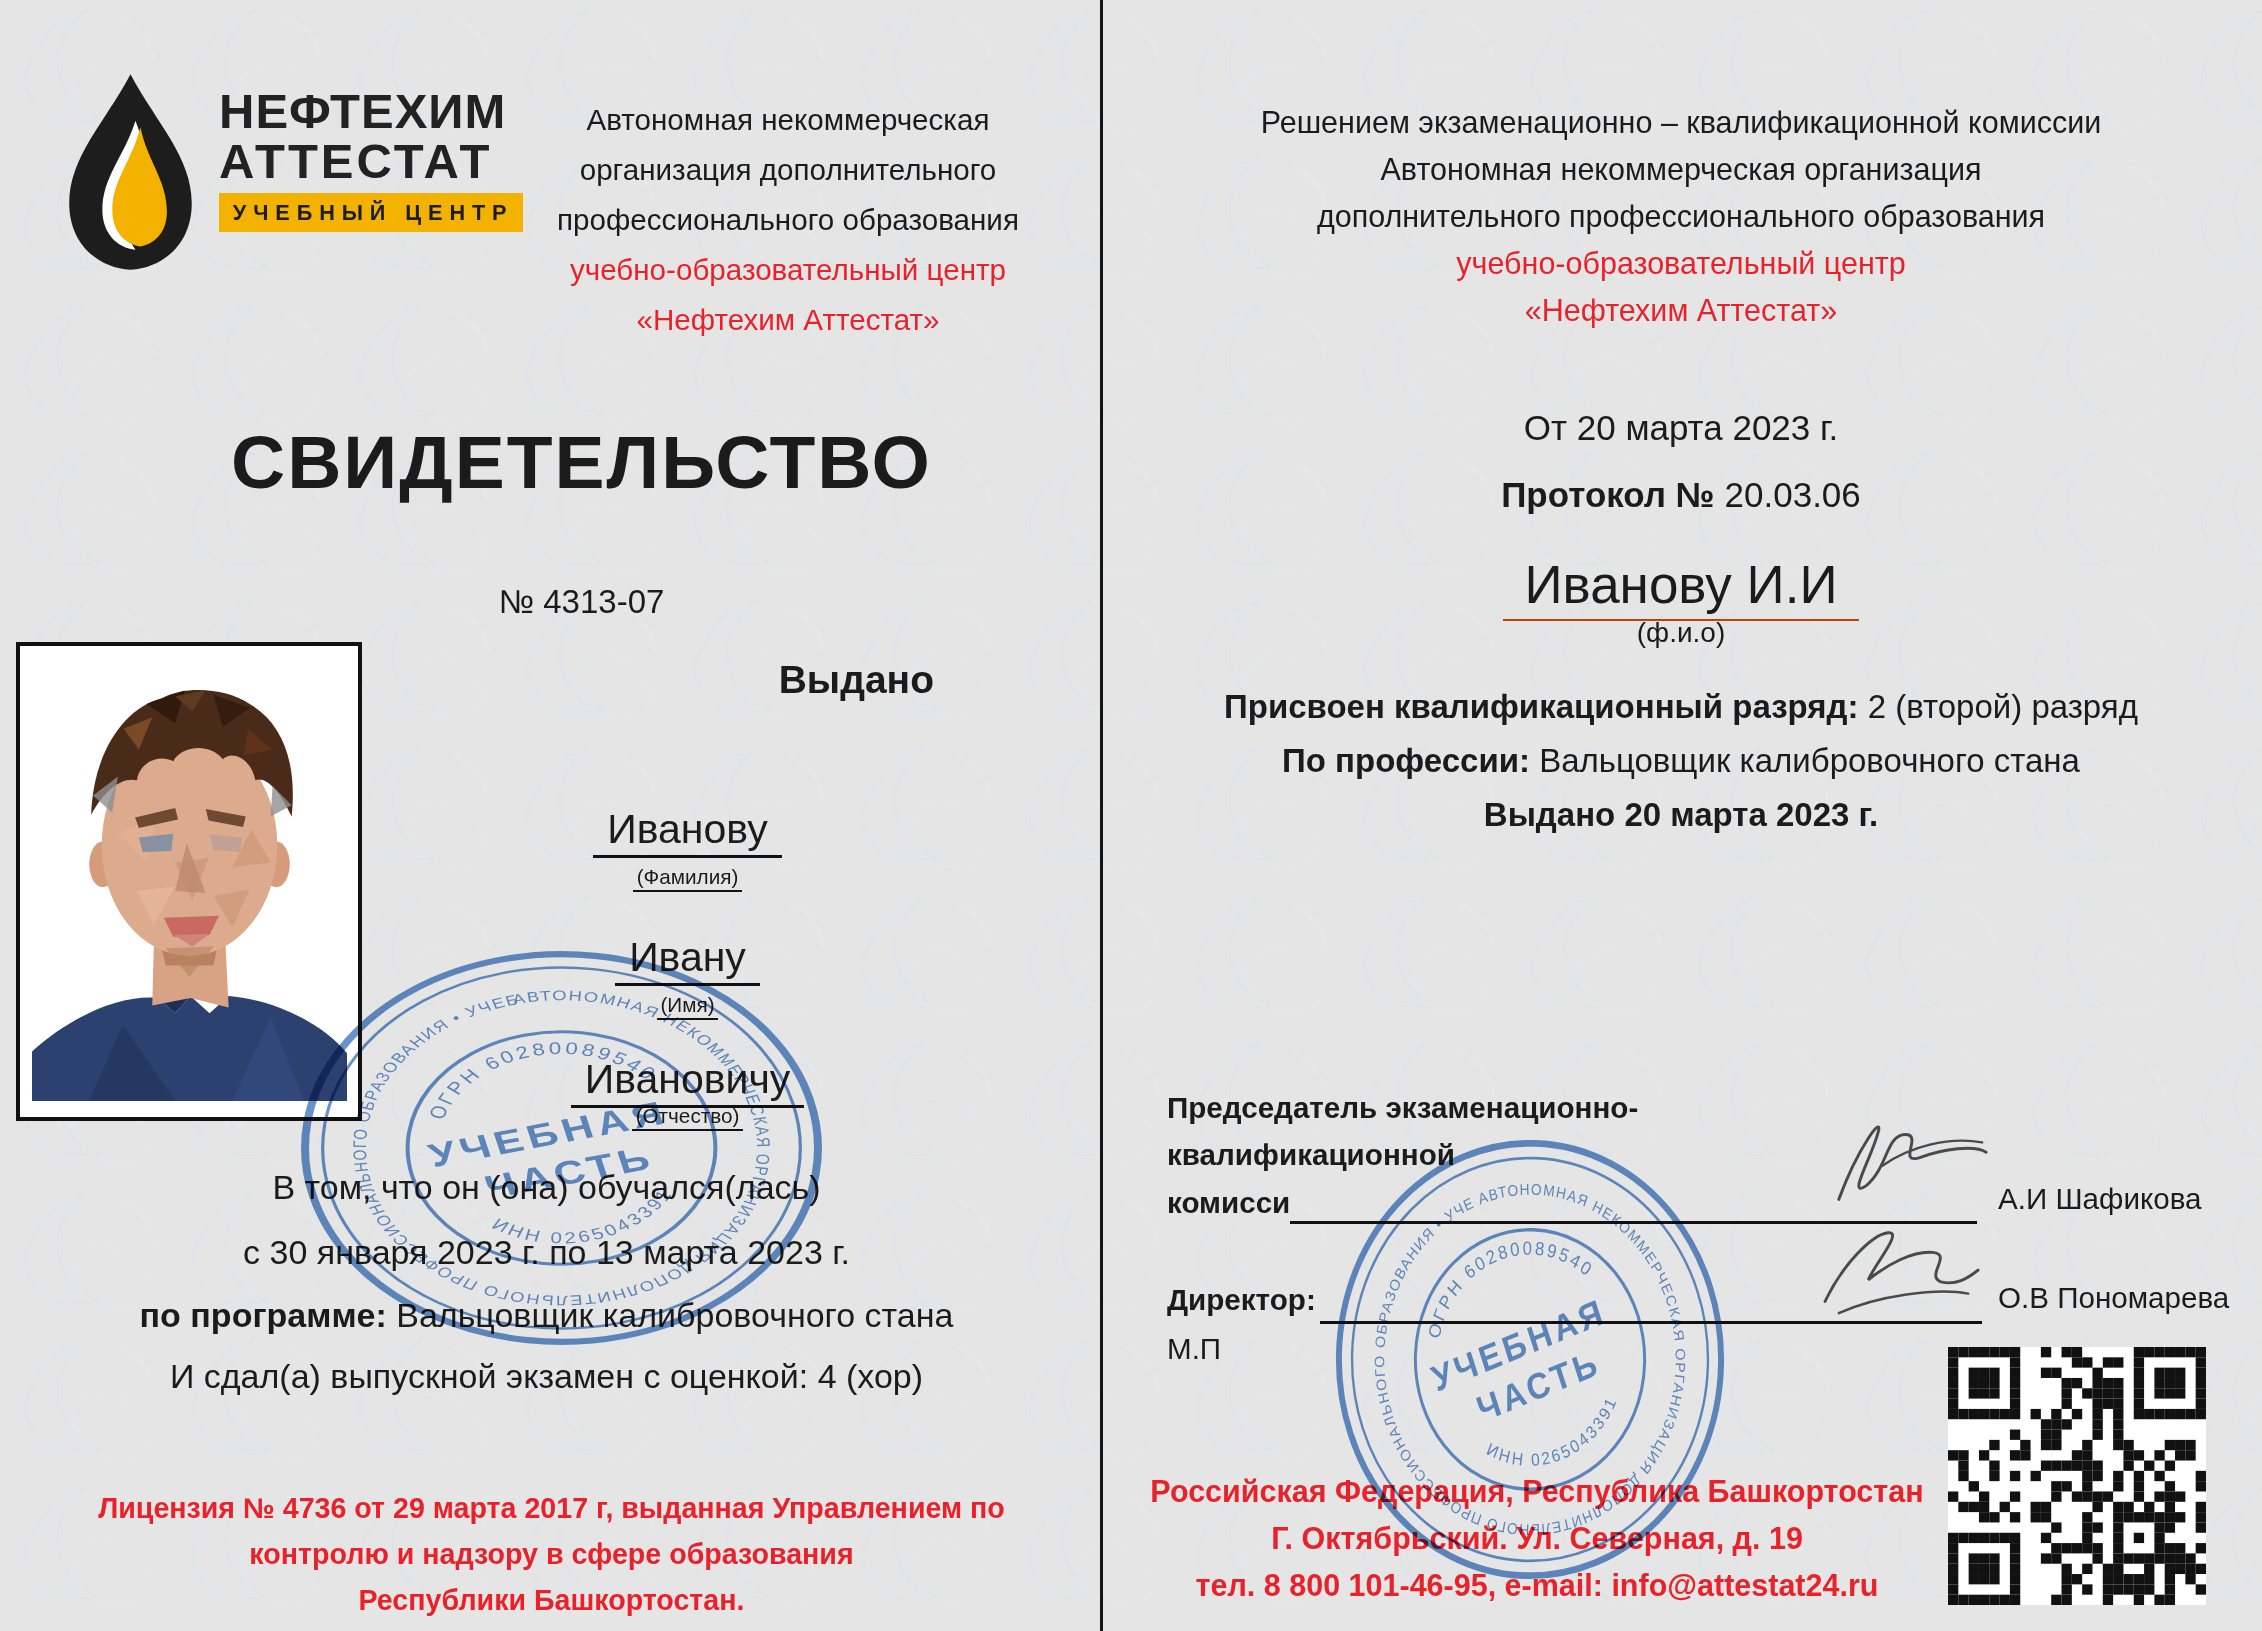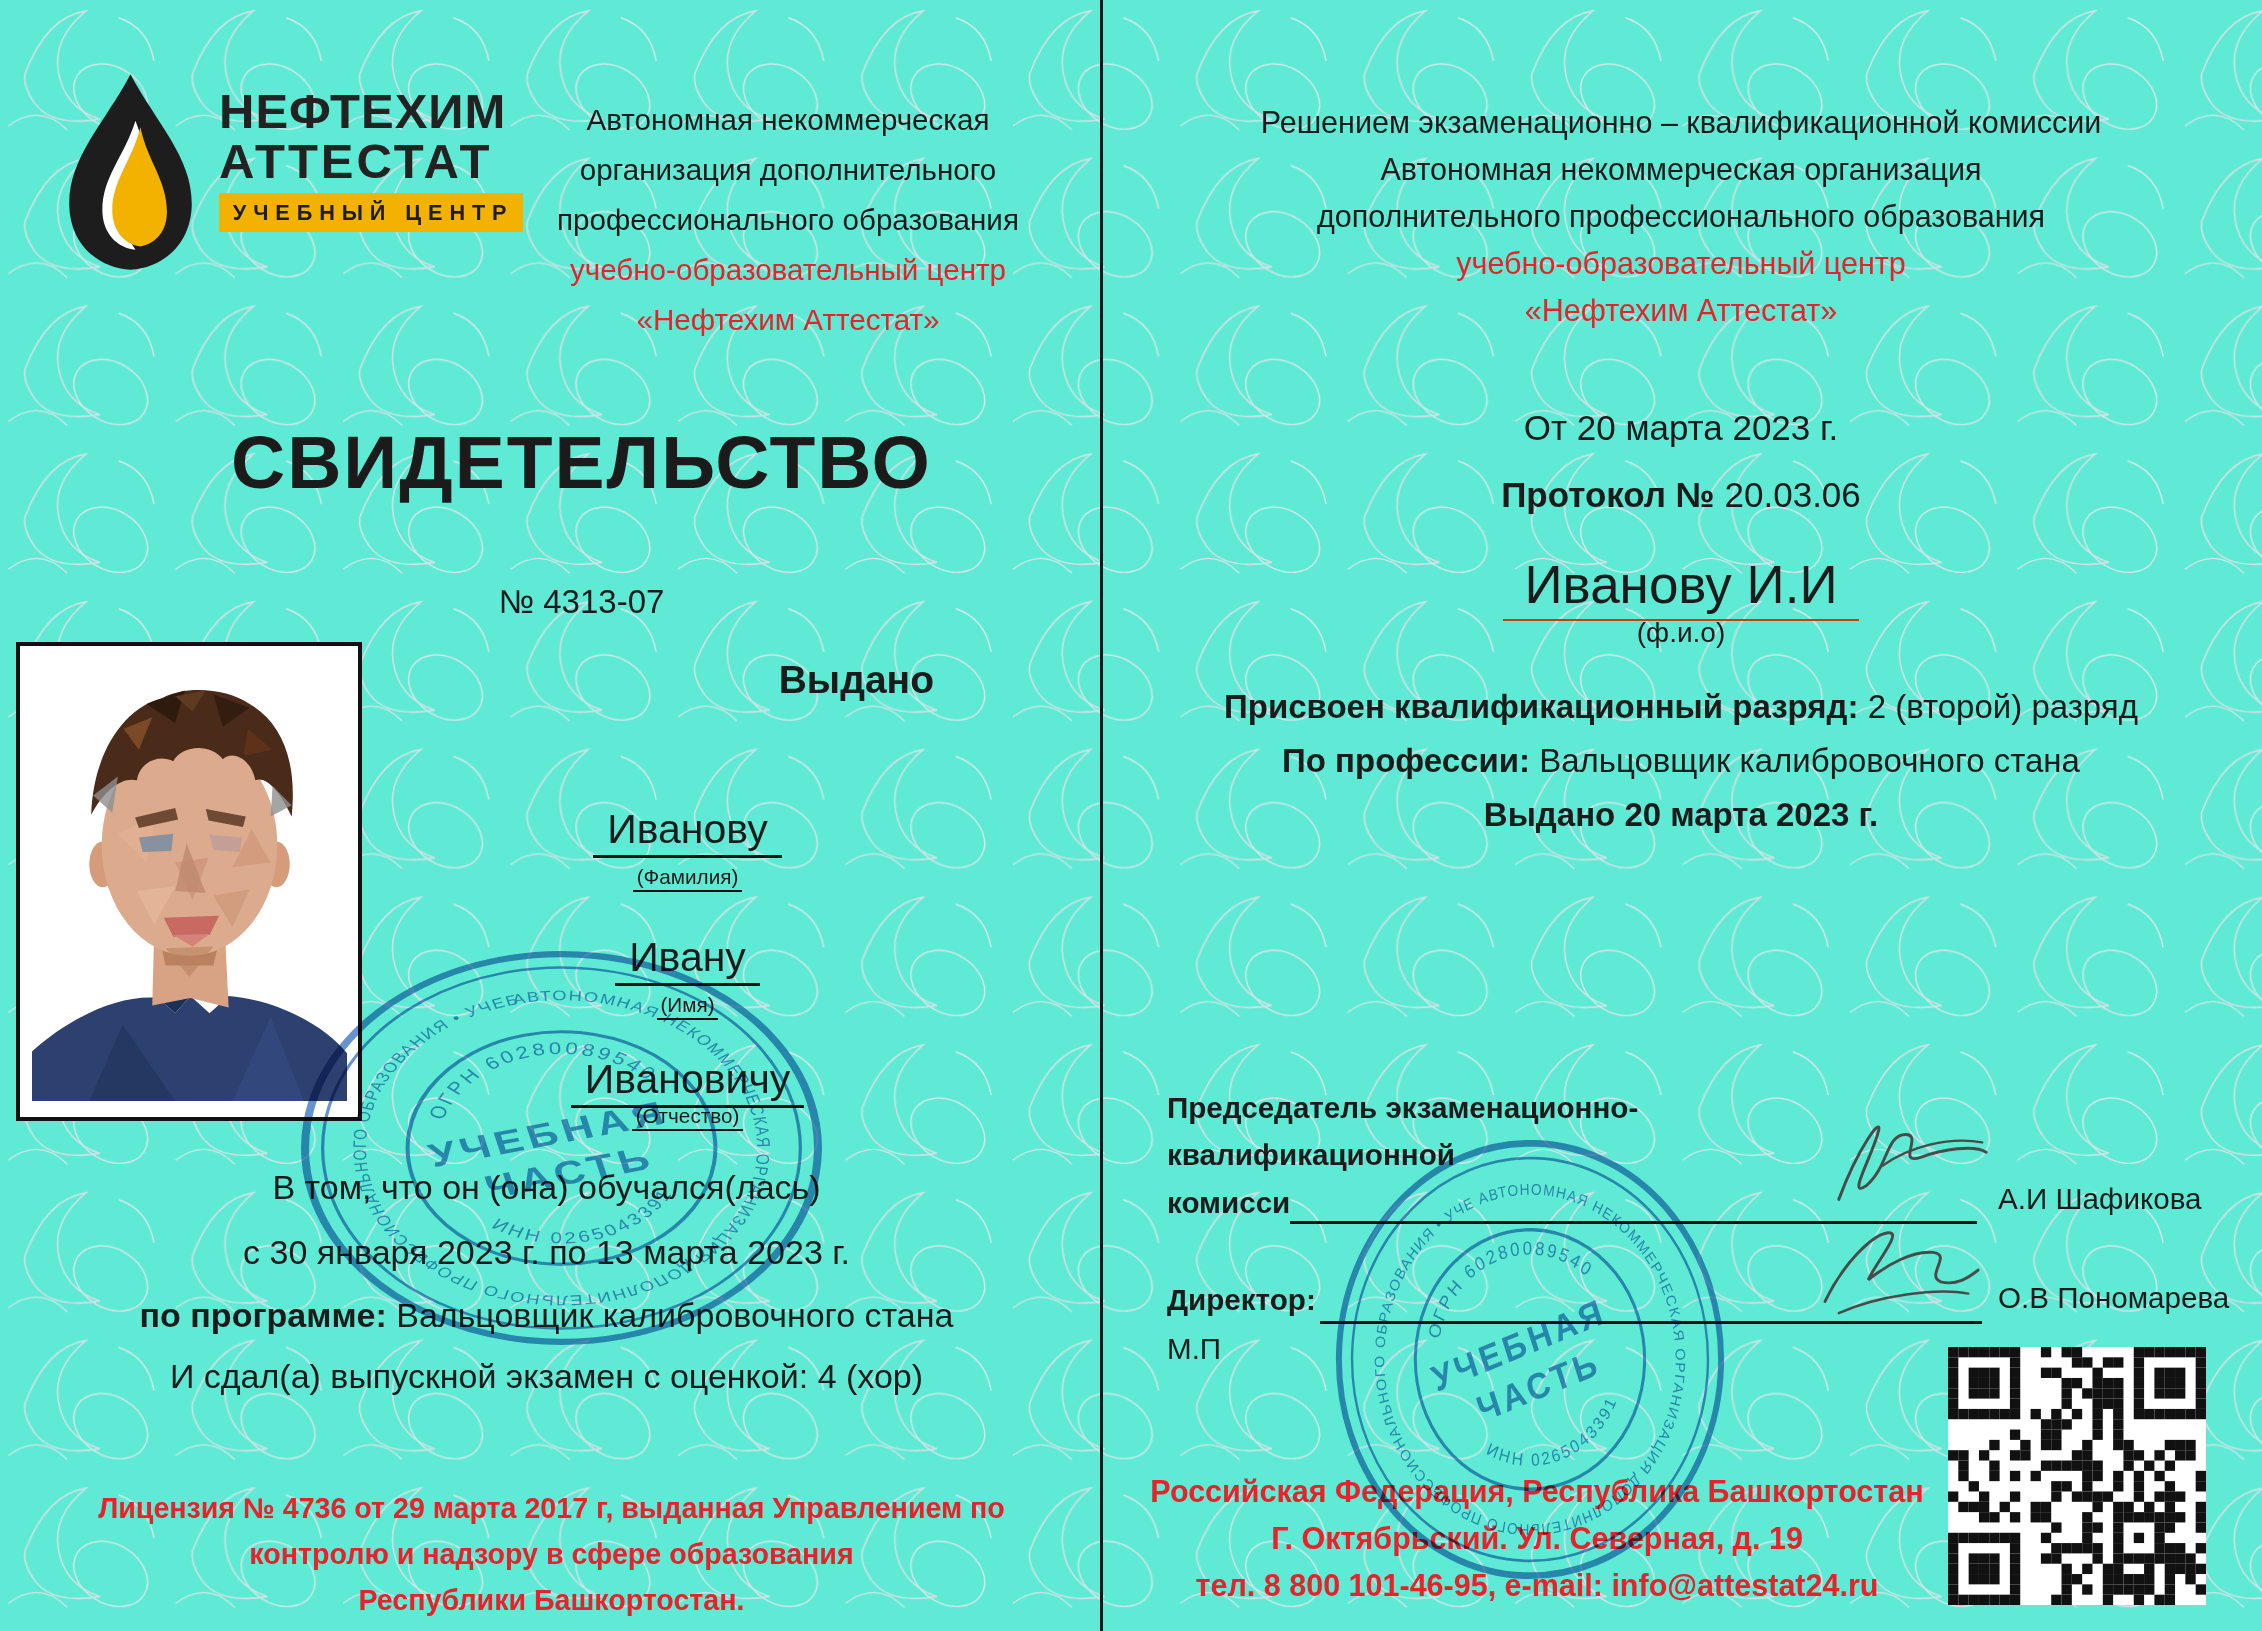--- a/index.html
+++ b/index.html
@@ -1,19 +1,19 @@
 <!DOCTYPE html>
 <html><head>
 <meta charset="utf-8">
 <style>
   html,body{margin:0;padding:0;background:#ffffff;}
   .doc{
     position:relative;
     width:2263px;height:1631px;
-    background:#5eead4;
+    background:#e5e5e5;
     overflow:hidden;
     font-family:"Liberation Sans", sans-serif;
     color:#1b1b1b;
   }
   .abs{position:absolute;}
   .ctr{text-align:center;}
   .bgpat{position:absolute;left:0;top:0;z-index:0;}
   .z1{z-index:1;}
   .divider{position:absolute;left:1100px;top:0;width:3px;height:1631px;background:#141414;z-index:2;}
 

